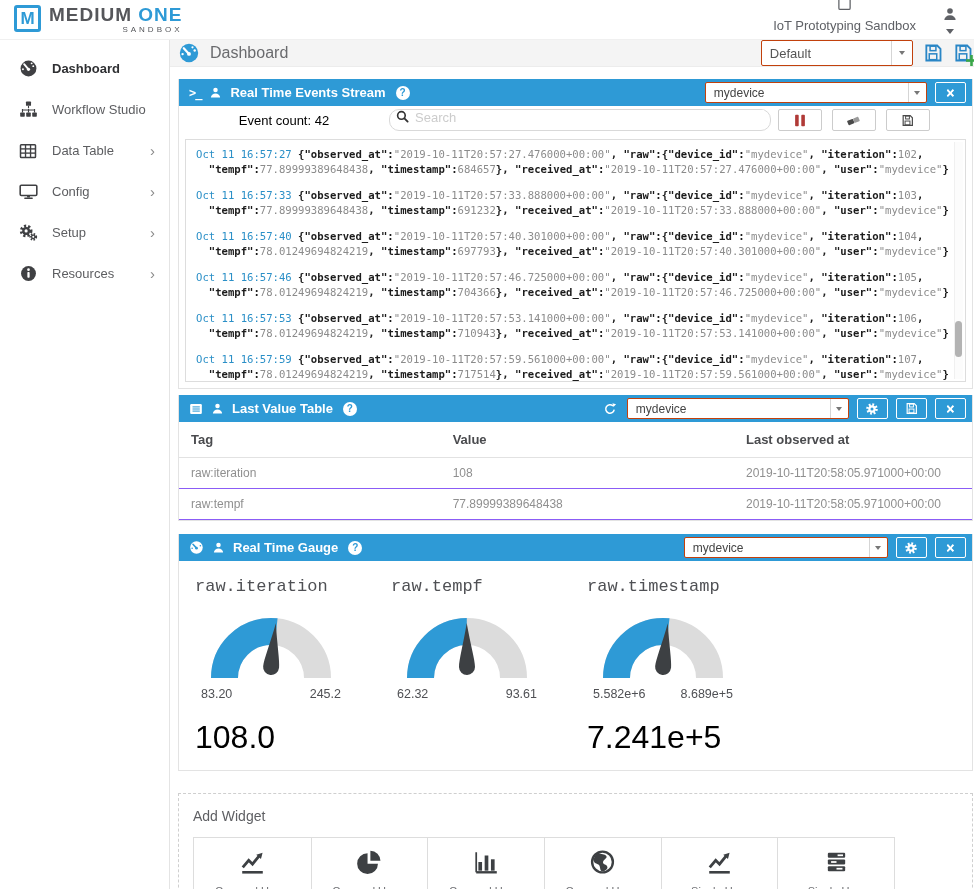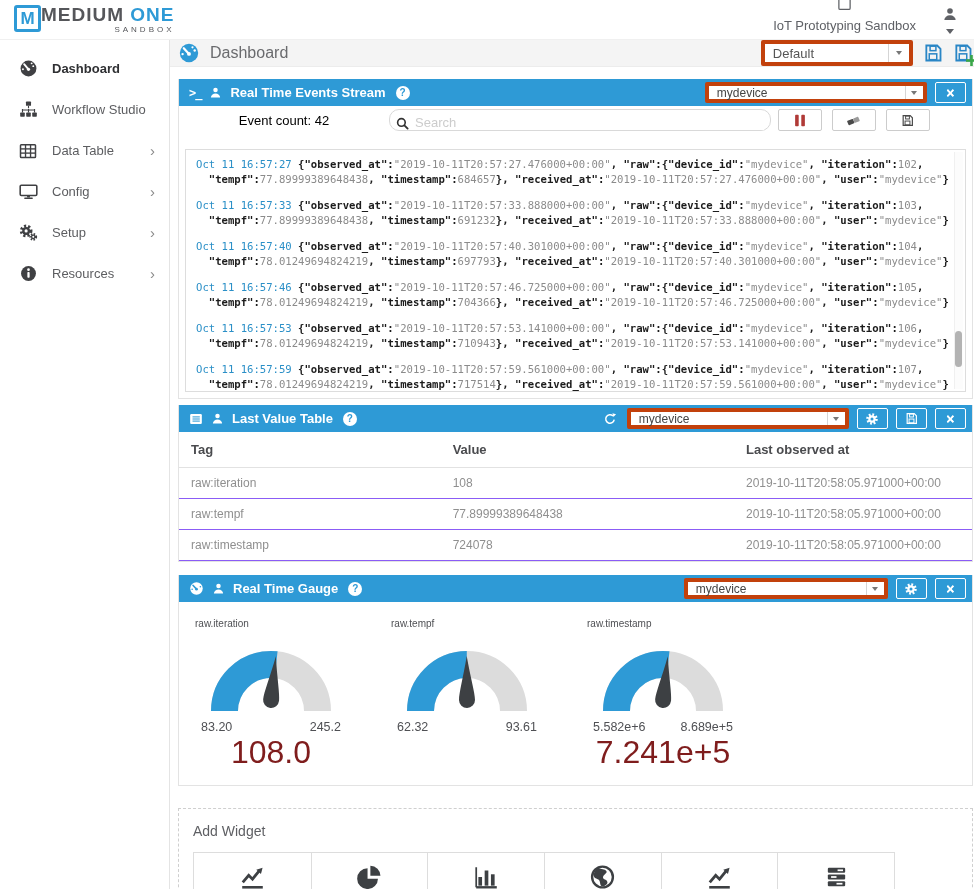--- a/index.html
+++ b/index.html
@@ -5,21 +5,21 @@
   * { margin:0; padding:0; box-sizing:border-box; }
   html,body { width:974px; height:889px; overflow:hidden; background:#fff;
     font-family:"Liberation Sans", sans-serif; }
   svg { display:block; }
 
   
   .topbar { height:40px; background:#fff; display:flex; align-items:center; border-bottom:1px solid #f0f0f0; }
   .logo { display:flex; align-items:flex-start; margin-left:14px; }
   .logo-mark { width:27px; height:27px; border:3px solid #2e9ad6; border-radius:3px; color:#2e9ad6;
     font-weight:bold; font-size:17px; display:flex; align-items:center; justify-content:center; }
-  .logo-text { line-height:1; }
+  .logo-text { margin-left:8px; line-height:1; }
   .logo-line1 { font-size:19px; letter-spacing:1px; color:#55565a; font-weight:bold; }
   .logo-line1 .one { color:#2e9ad6; }
   .logo-sub { font-size:8px; letter-spacing:3px; color:#55565a; text-align:right; margin-top:2px; }
   .topbar-right { margin-left:auto; display:flex; align-items:center; gap:26px; margin-right:16px; }
   .ws-select, .user-menu { display:flex; align-items:center; gap:7px; color:#5f6166; font-size:13px; cursor:pointer;flex-direction:column; }
   .caret { width:0; height:0; border-left:4px solid transparent; border-right:4px solid transparent;
     border-top:5px solid #5f6166; }
 
   
   .shell { display:flex; height:849px; }
@@ -29,21 +29,21 @@
   .sb-item .sb-ico { width:20px; display:flex; justify-content:center; margin-right:14px; }
   .sb-item.active { color:#2f3033; font-weight:bold; }
   .sb-item .chev { margin-left:auto; color:#8a8a8a; font-size:15px; }
 
   
   .main { flex:1; display:flex; flex-direction:column; background:#fff; }
   .page-head { height:38px; background:#f4f4f4; border-bottom:1px solid #ececec;
     display:flex; align-items:center; padding:0 8px; }
   .page-title { display:flex; align-items:center; gap:10px; color:#6a6b6e; font-size:16px; }
   .page-head-right { margin-left:auto; display:flex; align-items:center; gap:10px; }
-  .select-box { background:#fff; border:4px solid #c2410c; border-radius:2px; height:26px;
+  .select-box { background:#fff; border:1px solid #c2410c; border-radius:2px; height:26px;
     display:flex; align-items:center; font-size:13px; color:#555; cursor:pointer; }
   .select-box .sel-text { padding:0 8px; flex:1; white-space:nowrap; overflow:hidden; }
   .select-box .sel-caret { width:21px; align-self:stretch; border-left:1px solid #d5d5d5;
     display:flex; align-items:center; justify-content:center; }
   .select-box .sel-caret i { width:0; height:0; border-left:3.5px solid transparent;
     border-right:3.5px solid transparent; border-top:4px solid #777; }
   .preset-select { width:152px; }
 
   .content { padding:12px 8px 0 8px; flex:1; }
 
@@ -59,27 +59,27 @@
   .head-select { height:21px; font-size:12px; color:#444; }
   .head-select .sel-caret { width:18px; }
   .hbtn { width:31px; height:21px; border:1px solid #fff; border-radius:2px; background:transparent;
     color:#fff; display:flex; align-items:center; justify-content:center; cursor:pointer; font-size:13px; }
   .x-glyph { font-weight:bold; font-size:14px; line-height:1; text-shadow:0 0 0.6px #fff; }
 
   
   .ev-toolbar { display:flex; align-items:center; padding:3px 0; }
   .ev-count { width:210px; text-align:center; font-size:13px; color:#000000; }
   .ev-search { flex:0 0 382px; height:22px; border:1px solid #d9d9d9; border-radius:10px;
-    display:flex; align-items:flex-end; padding:0 6px; gap:6px; background:#fff; }
+    display:flex; align-items:flex-start; padding:0 6px; gap:6px; background:#fff; }
   .ev-search input { border:none; outline:none; flex:1; font-size:13px; color:#444; font-family:inherit; }
   .ev-search input::placeholder { color:#ccc; }
   .ev-btns { margin-left:auto; margin-right:42px; display:flex; gap:10px; }
   .tbtn { width:44px; height:22px; background:#fff; border:1px solid #ccc; border-radius:2px;
     display:flex; align-items:center; justify-content:center; cursor:pointer; }
-  .log-area { position:relative; margin:15px 6px 6px 6px; border:1px solid #ddd; height:243px;
+  .log-area { position:relative; margin:5px 6px 6px 6px; border:1px solid #ddd; height:243px;
     overflow:hidden; padding:7px 16px 0 10px; background:#fff;
     font-family:"DejaVu Sans Mono", monospace; font-size:10.6px; line-height:15px; }
   .event { margin-bottom:11px; white-space:nowrap; }
   .event .t { color:#2a8fc7; }
   .event .k { color:#1c1c1c; font-weight:bold; }
   .event .d { color:#1c1c1c; font-weight:bold; }
   .event .v { color:#8b8b8b; }
   .event .v i { font-style:normal; }
   .sb-track { position:absolute; top:2px; bottom:2px; right:2px; width:9px; background:#fcfcfc;
     border-left:1px solid #f0f0f0; }
@@ -88,23 +88,23 @@
   
   .lv-table { width:100%; border-collapse:collapse; }
   .lv-table th { text-align:left; font-size:13px; color:#4a4b4e; font-weight:bold;
     padding:10px 12px; border-bottom:1px solid #e2e2e2; }
   .lv-table td { font-size:12px; color:#8f8f8f; padding:8px 12px; border-bottom:1px solid #8b5cf6; }
   .col-tag { width:33%; } .col-val { width:37%; } .col-obs { width:30%; }
 
   
   .gauge-row { display:flex; padding:16px 0 14px 16px; gap:44px; }
   .gauge-block { width:152px; flex:none; }
-  .gauge-label { font-size:10px; color:#4f5054; margin-bottom:6px; }
+  .gauge-label { font-size:17px; color:#4f5054; margin-bottom:6px;font-family:Liberation Mono, monospace; }
   .gauge-minmax { display:flex; justify-content:space-between; padding:0 6px; font-size:12.5px; color:#4f5054; margin-top:1px; }
-  .gauge-value { text-align:center; font-size:32px; color:#7f1d1d; margin-top:0px; white-space:nowrap; }
+  .gauge-value { text-align:left; font-size:32px; color:#000000; margin-top:18px; white-space:nowrap; }
 
   
   .add-widget { margin:22px 0 0 0; border:1px dashed #cfcfcf; padding:14px; height:120px; }
   .aw-title { font-size:14px; color:#5e5f63; }
   .aw-cards { display:flex; border:1px solid #ddd; margin-top:13px; width:702px; background:#fff; }
   .aw-card { width:117px; border-left:1px solid #ddd; text-align:center; padding:11px 4px 8px 4px; cursor:pointer; }
   .aw-card:first-child { border-left:none; }
   .aw-card .aw-ico { display:flex; justify-content:center; margin-bottom:7px; }
   .aw-line { font-size:11px; color:#6e6f73; line-height:1.75; }
 </style>
@@ -422,25 +422,20 @@
                 <td>108</td>
                 <td>2019-10-11T20:58:05.971000+00:00</td>
               </tr>
 
               <tr>
                 <td>raw:tempf</td>
                 <td>77.89999389648438</td>
                 <td>2019-10-11T20:58:05.971000+00:00</td>
               </tr>
 
-              <tr>
-                <td>raw:timestamp</td>
-                <td>724078</td>
-                <td>2019-10-11T20:58:05.971000+00:00</td>
-              </tr>
             </tbody>
         </table>
       </div>
 
       <div class="panel" style="margin-bottom:0">
         <div class="panel-head">
           <div class="panel-title">
             <span>
               <svg width="15" height="15" viewBox="0 0 24 24">
                   <circle cx="12" cy="12" r="10" fill="#fff"></circle>

